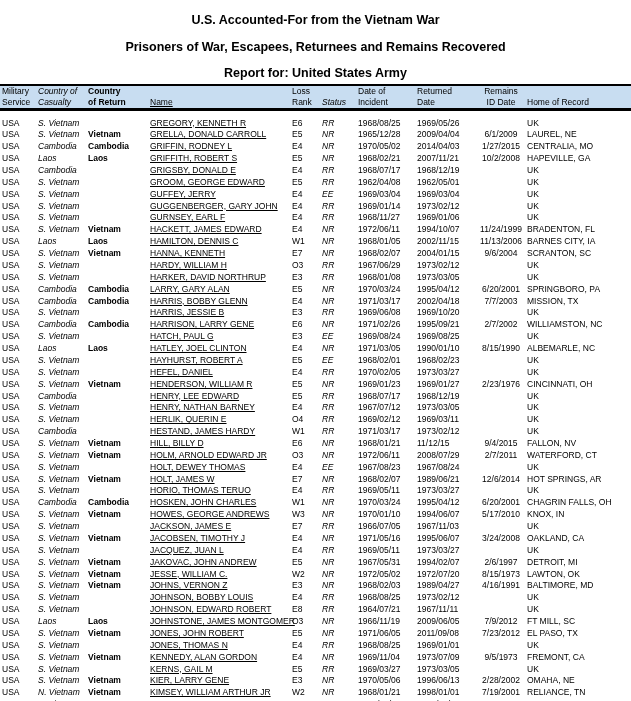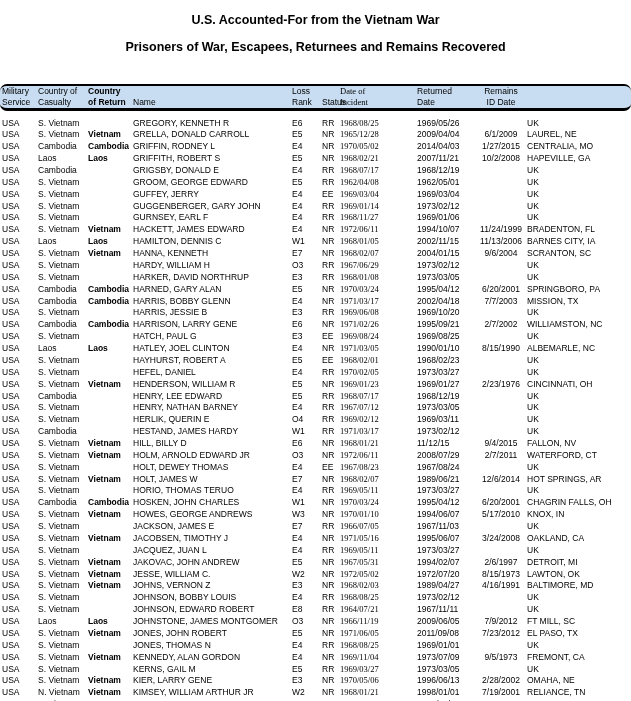--- a/index.html
+++ b/index.html
@@ -9,46 +9,46 @@
   }
   .title{
     position:absolute;left:0;width:100%;text-align:center;
     font-weight:bold;font-size:12.5px;white-space:nowrap;
   }
   .t1{top:13px}.t2{top:40px}.t3{top:66px}
   .thead{
     position:absolute;left:0;top:84px;width:631px;height:27px;
     background:#c8ddf1;border-top:2px solid #000;border-bottom:3px solid #000;
     box-sizing:border-box;
-    border-radius:7px;
   }
   .hcell{position:absolute;font-size:8.5px;line-height:11px;white-space:nowrap;}
   .hline{display:block;height:11px;}
   .tbody{position:absolute;left:0;top:0;width:631px;height:701px;}
   .row{position:absolute;left:0;width:631px;height:12px;padding-left:30px;}
   .cell{position:absolute;top:0;font-size:8.5px;line-height:11px;white-space:nowrap;}
   
   .c-service{left:2px;width:34px;}
-  .c-casualty{left:38px;width:48px;}
+  .c-casualty{left:38px;width:48px;font-style:italic;}
   .c-return{left:88px;width:44px;font-weight:bold;}
-  .c-name{left:133px;width:157px;}
+  .c-name{left:150px;width:157px;text-decoration:underline;}
   .c-rank{left:292px;width:28px;}
-  .c-status{left:322px;width:32px;}
-  .c-incident{left:340px;width:57px;font-family:Liberation Serif, serif;}
+  .c-status{left:322px;width:32px;font-style:italic;}
+  .c-incident{left:358px;width:57px;}
   .c-returned{left:417px;width:58px;}
   .c-remains{left:477px;width:48px;text-align:center;}
   .c-home{left:527px;width:102px;}
 </style>
 </head>
 <body>
 
 <div class="page">
 
   <div class="title t1">U.S. Accounted-For from the Vietnam War</div>
   <div class="title t2">Prisoners of War, Escapees, Returnees and Remains Recovered</div>
+  <div class="title t3">Report for: United States Army</div>
 
   <div class="thead">
     <span class="hcell c-service">
       <span class="hline">Military</span>
       <span class="hline">Service</span>
     </span>
     <span class="hcell c-casualty">
       <span class="hline">Country of</span>
       <span class="hline">Casualty</span>
     </span>
@@ -73,20 +73,24 @@
       <span class="hline">Incident</span>
     </span>
     <span class="hcell c-returned">
       <span class="hline">Returned</span>
       <span class="hline">Date</span>
     </span>
     <span class="hcell c-remains">
       <span class="hline">Remains</span>
       <span class="hline">ID Date</span>
     </span>
+    <span class="hcell c-home">
+      <span class="hline"></span>
+      <span class="hline">Home of Record</span>
+    </span>
   </div>
 
   <div class="tbody" id="table-body">
       <div class="row" style="top: 117.5px;">
         <span class="cell c-service">USA</span>
         <span class="cell c-casualty">S. Vietnam</span>
         <span class="cell c-return"></span>
         <span class="cell c-name">GREGORY, KENNETH R</span>
         <span class="cell c-rank">E6</span>
         <span class="cell c-status">RR</span>
@@ -248,21 +252,21 @@
         <span class="cell c-status">RR</span>
         <span class="cell c-incident">1968/01/08</span>
         <span class="cell c-returned">1973/03/05</span>
         <span class="cell c-remains"></span>
         <span class="cell c-home">UK</span>
       </div>
       <div class="row" style="top: 283.68px;">
         <span class="cell c-service">USA</span>
         <span class="cell c-casualty">Cambodia</span>
         <span class="cell c-return">Cambodia</span>
-        <span class="cell c-name">HARNED, GARY ALAN</span>
+        <span class="cell c-name">LARRY, GARY ALAN</span>
         <span class="cell c-rank">E5</span>
         <span class="cell c-status">NR</span>
         <span class="cell c-incident">1970/03/24</span>
         <span class="cell c-returned">1995/04/12</span>
         <span class="cell c-remains">6/20/2001</span>
         <span class="cell c-home">SPRINGBORO, PA</span>
       </div>
       <div class="row" style="top: 295.55px;">
         <span class="cell c-service">USA</span>
         <span class="cell c-casualty">Cambodia</span>

